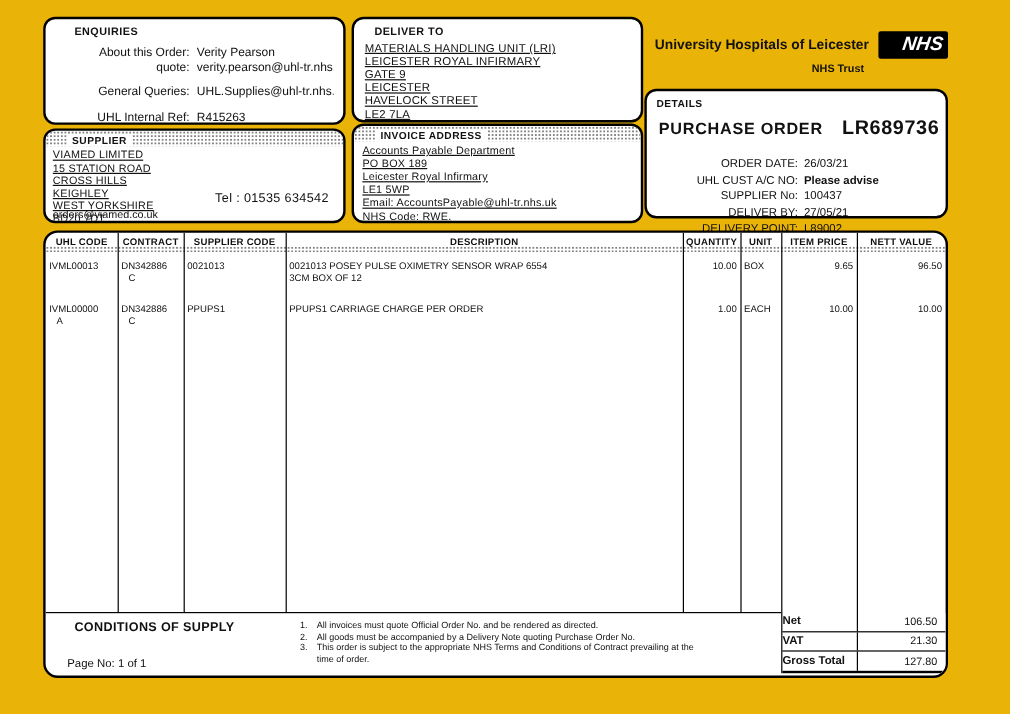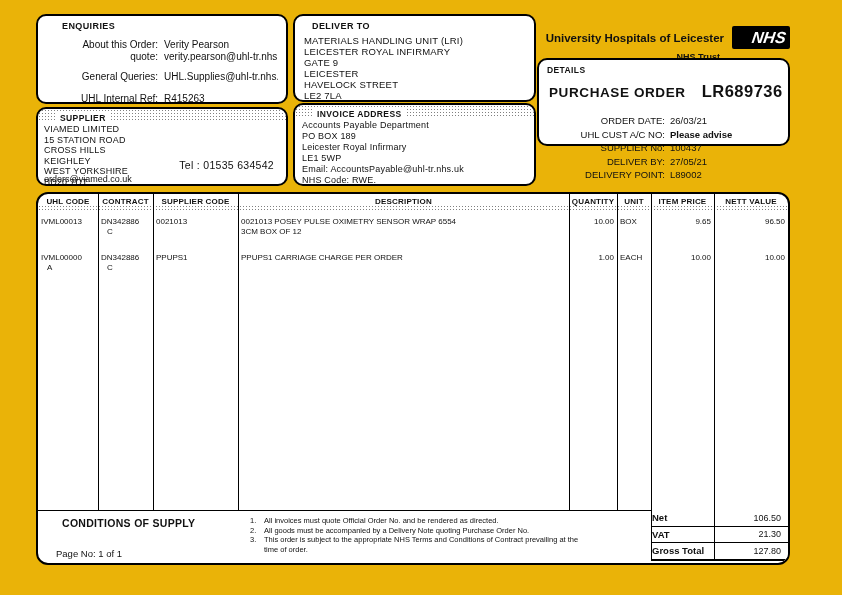--- a/index.html
+++ b/index.html
@@ -16,32 +16,32 @@
   
   .enquiries{left:36px;top:14px;width:252px;height:90px;padding:5px 8px;}
   .enquiries .box-header{margin-left:16px;}
   .kv-row{display:grid;grid-template-columns:112px 1fr;column-gap:6px;font-size:10px;line-height:12px;}
   .kv-row .k{text-align:right;white-space:nowrap;}
   .kv-row .v{white-space:nowrap;overflow:hidden;}.mt8{margin-top:8px}.mt10{margin-top:10px}
 
   
   .deliver{left:293px;top:14px;width:243px;height:88px;padding:5px 9px;}
   .deliver .box-header{margin-left:8px;margin-bottom:4px;}
-  .addr-line{font-size:9.5px;line-height:11px;letter-spacing:0.2px;}
+  .addr-line{font-size:9.5px;line-height:11px;letter-spacing:0.2px;text-decoration:underline;}
 
   
   .nhs-head{position:absolute;left:540px;top:26px;width:250px;}
   .nhs-row{display:flex;justify-content:flex-end;align-items:center;gap:8px;}
   .trust-name{font-weight:bold;font-size:11.5px;white-space:nowrap;}
   .nhs-logo{display:flex;align-items:center;justify-content:flex-end;width:58px;height:23px;background:#000;border-radius:2px;padding-right:4px;box-sizing:border-box;}
   .nhs-logo i{color:#fff;font-style:italic;font-weight:bold;font-size:16px;transform:skewX(-8deg);font-family:"Liberation Sans",sans-serif;}
   .trust-type{text-align:right;padding-right:70px;margin-top:3px;font-size:9px;font-weight:bold;}
 
   
-  .details{left:537px;top:58px;width:253px;height:88px;padding:5px 8px;}
+  .details{left:537px;top:74px;width:253px;height:108px;padding:5px 8px;}
   .details .box-header{font-size:8.5px;}
   .po-line{display:flex;align-items:baseline;gap:16px;margin-top:7px;margin-left:2px;}
   .po-label{font-weight:bold;font-size:13.5px;letter-spacing:0.6px;white-space:nowrap;}
   .po-number{font-weight:bold;font-size:16.5px;letter-spacing:0.5px;white-space:nowrap;}
   .details .rows{margin-top:13px;}
   .details .kv-row{grid-template-columns:118px 1fr;column-gap:5px;font-size:9.5px;line-height:13.5px;}
   .bold{font-weight:bold;}
 
   
   .supplier{left:36px;top:107px;width:252px;height:79px;overflow:hidden;}

